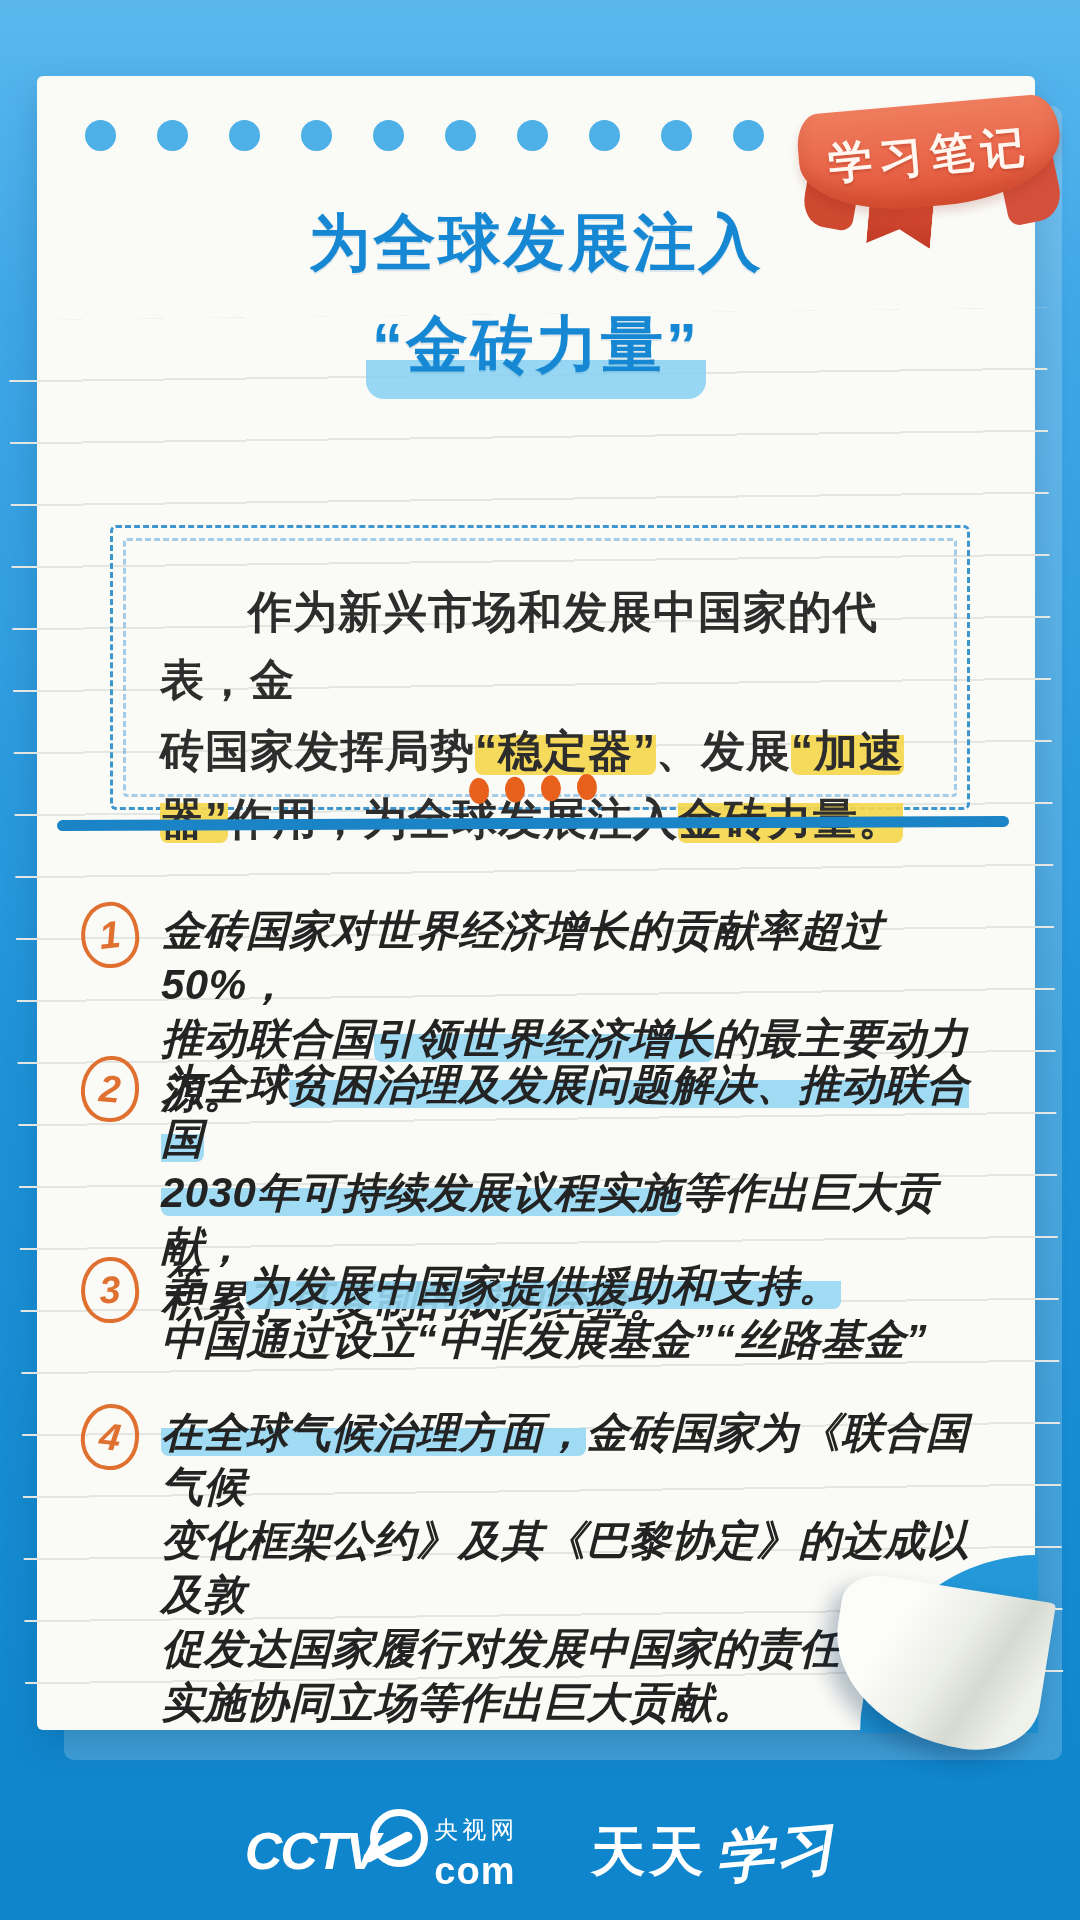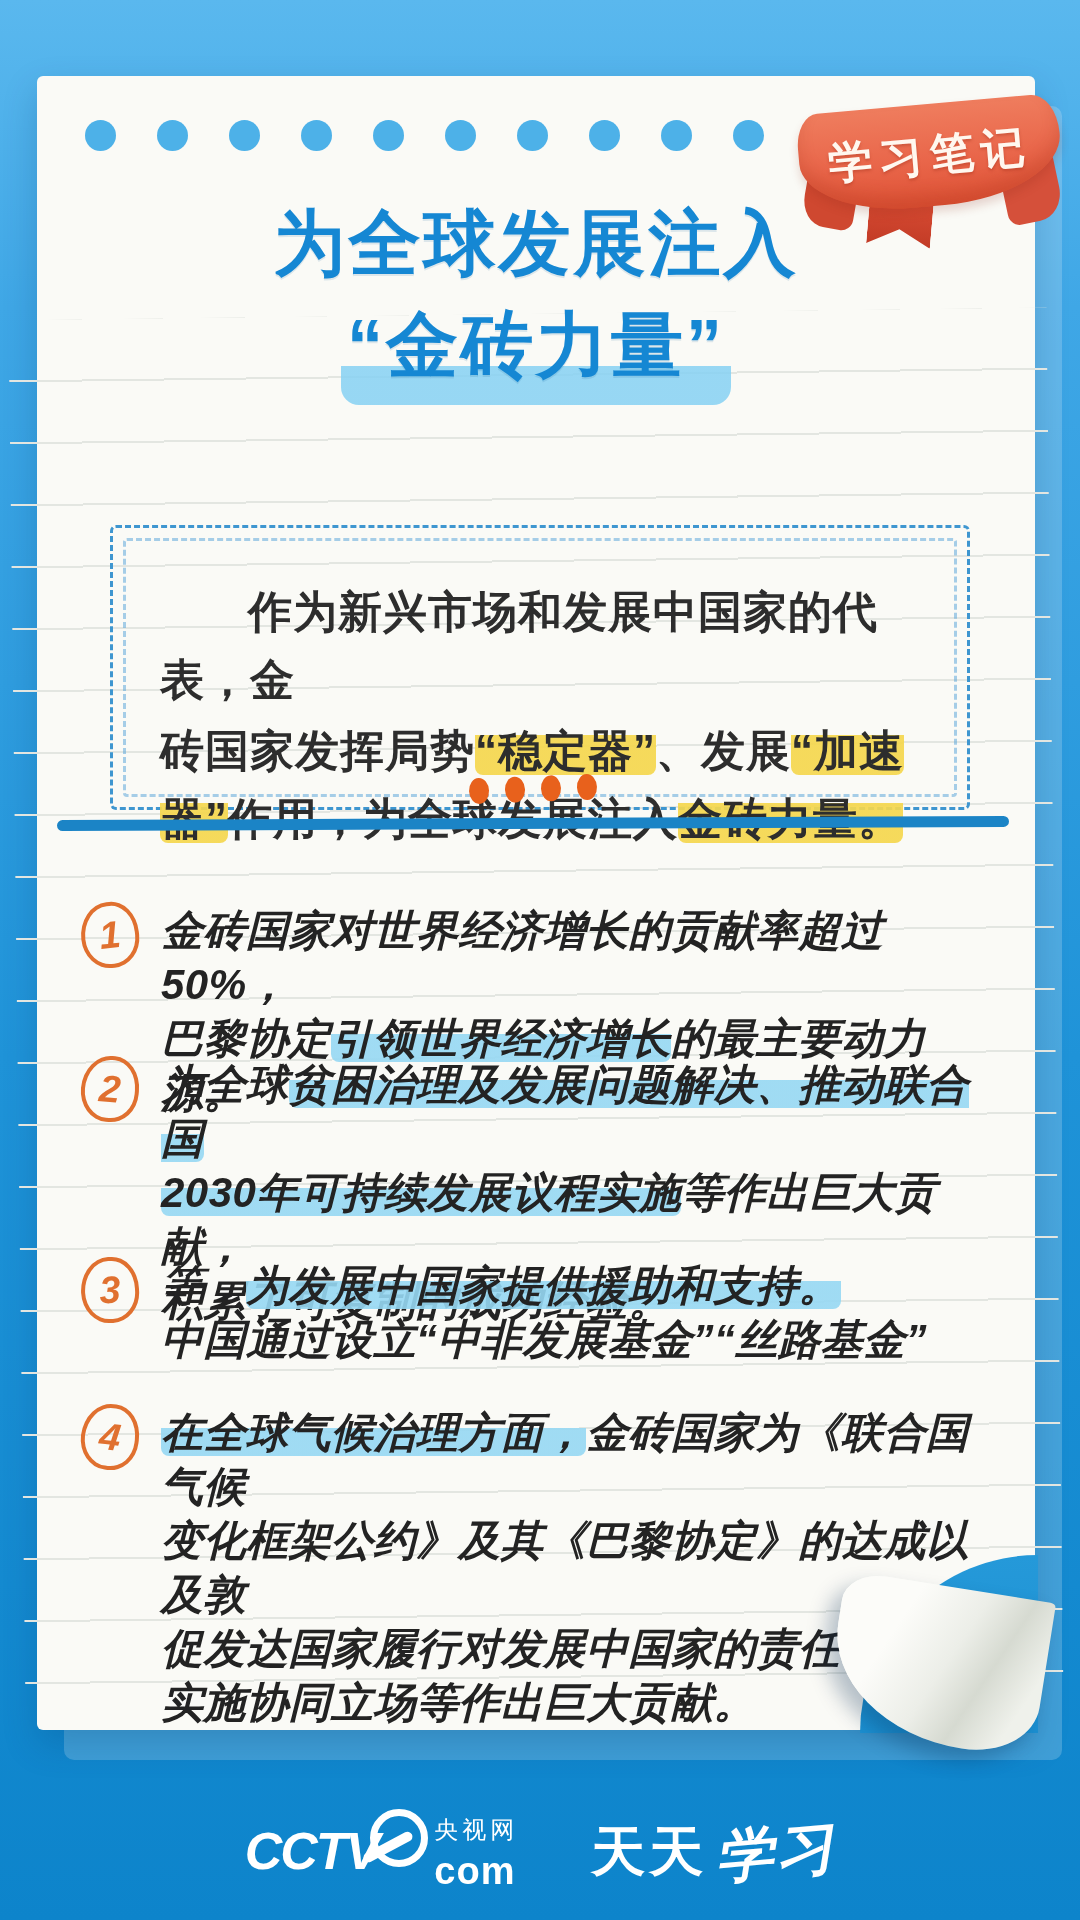--- a/index.html
+++ b/index.html
@@ -40,21 +40,21 @@
   .ribbon-band{ position:absolute; inset:0;
     background:linear-gradient(180deg,#ef7d5e 0%,#e9664a 55%,#df5336 100%);
     border-radius:22px 26px 46% 42% / 34px 40px 60% 52%;
     transform:rotate(-5deg);
     box-shadow:inset 0 -12px 16px rgba(160,40,20,.22), 0 6px 10px rgba(140,40,20,.18); }
   .ribbon-label{ position:absolute; inset:0; display:flex; align-items:center; justify-content:center;
     transform:rotate(-5deg); color:#fff7ef; font-size:44px; font-weight:700;
     letter-spacing:7px; text-shadow:0 2px 3px rgba(150,40,20,.35); }
   
   .title{ position:absolute; left:0; right:0; top:116px; text-align:center;
-    color:#1587d3; font-weight:900; font-size:72px; line-height:102px; letter-spacing:3px;
+    color:#1587d3; font-weight:900; font-size:62px; line-height:102px; letter-spacing:3px;
     text-shadow:0 2px 0 rgba(10,90,150,.12); }
   .title .hl-title{
     background-image:linear-gradient(rgba(134,209,243,.85),rgba(134,209,243,.85));
     background-repeat:no-repeat; background-size:100% 40px; background-position:center 102%;
     border-radius:18px; padding:0 6px 20px; }
   
   .quote-box{ position:absolute; left:73px; top:449px; width:860px; height:285px;
     border:3px dashed #3e96d0; border-radius:6px; }
   .quote-inner{ position:absolute; inset:10px; border:3px dashed rgba(96,168,218,.55);
     border-radius:4px; padding:40px 34px 0; }
@@ -157,21 +157,21 @@
         <i></i>
     </div>
   </div>
 
   <div class="divider"></div>
 
   <div class="item item-1">
     <div class="num-badge">1</div>
     <div class="item-text">
       <div><span>金砖国家对世界经济增长的贡献率超过50%，</span></div>
-      <div><span>巴黎协定</span><span class="hl-blue">引领世界经济增长</span><span>的最主要动力源。</span></div>
+      <div><span>推动联合国</span><span class="hl-blue">引领世界经济增长</span><span>的最主要动力源。</span></div>
     </div>
   </div>
 
   <div class="item item-2">
     <div class="num-badge">2</div>
     <div class="item-text">
       <div><span>为全球</span><span class="hl-blue">贫困治理及发展问题解决、推动联合国</span></div>
       <div><span class="hl-blue">2030年可持续发展议程实施</span><span>等作出巨大贡献，</span></div>
       <div><span>积累了可复制的成功经验。</span></div>
     </div>

